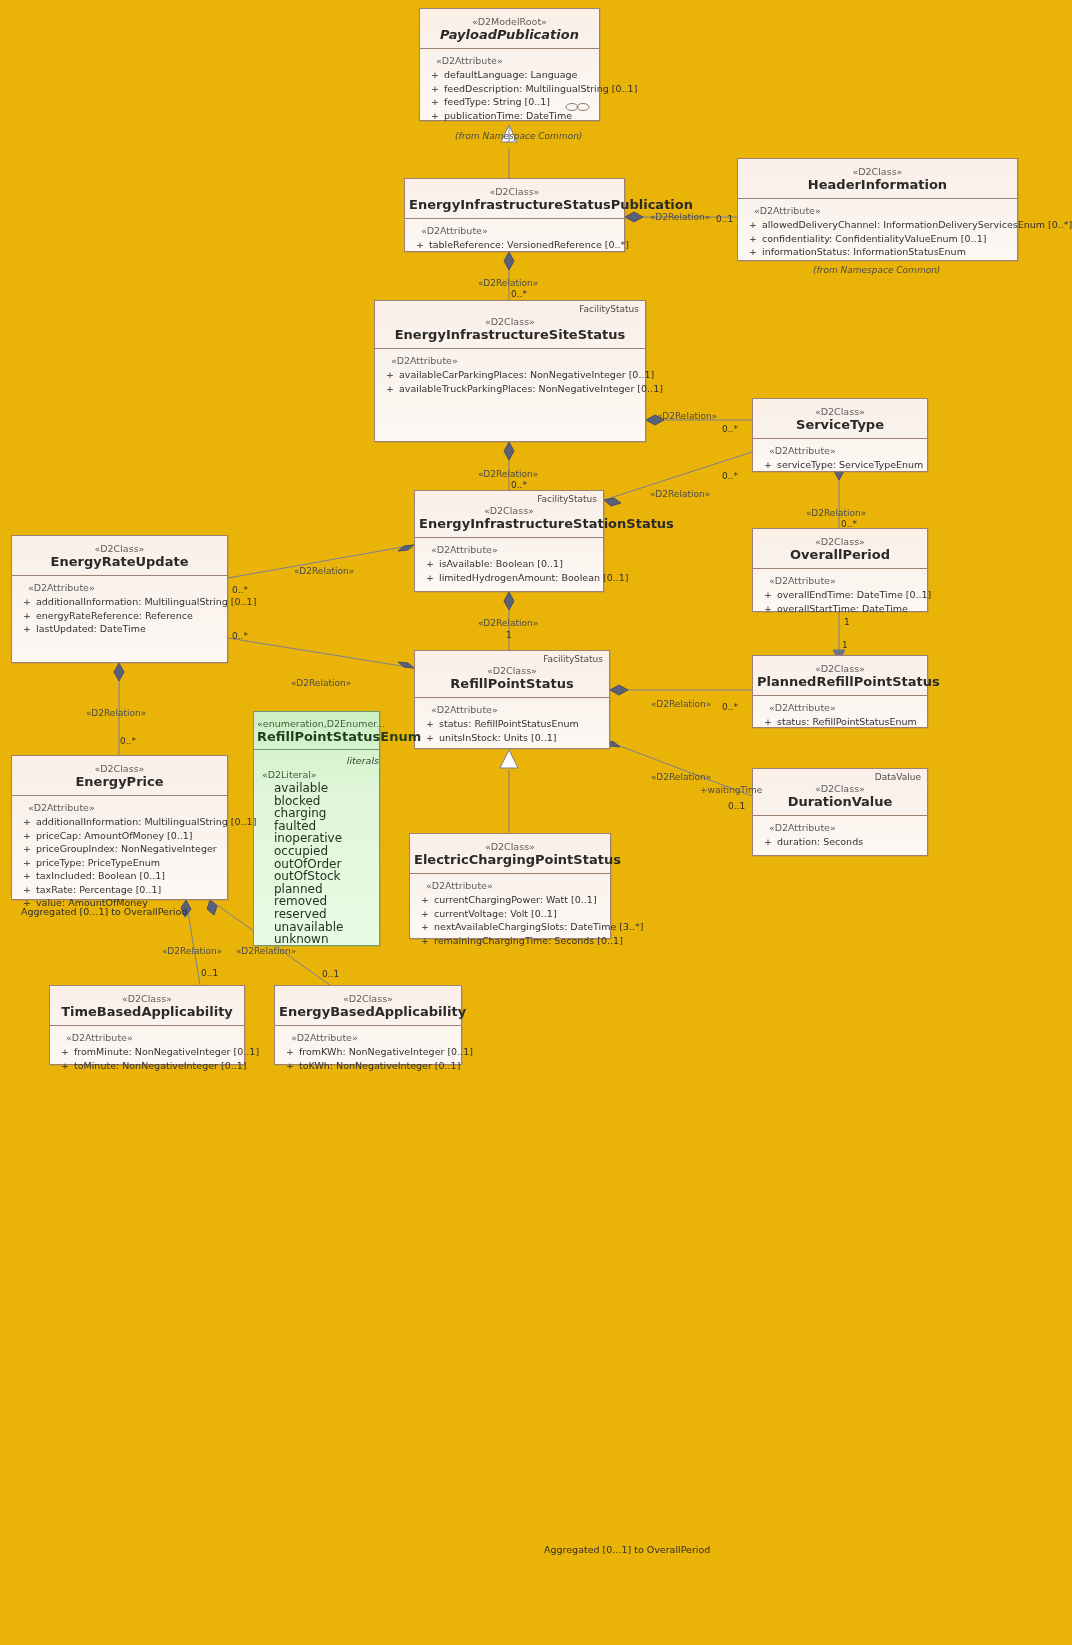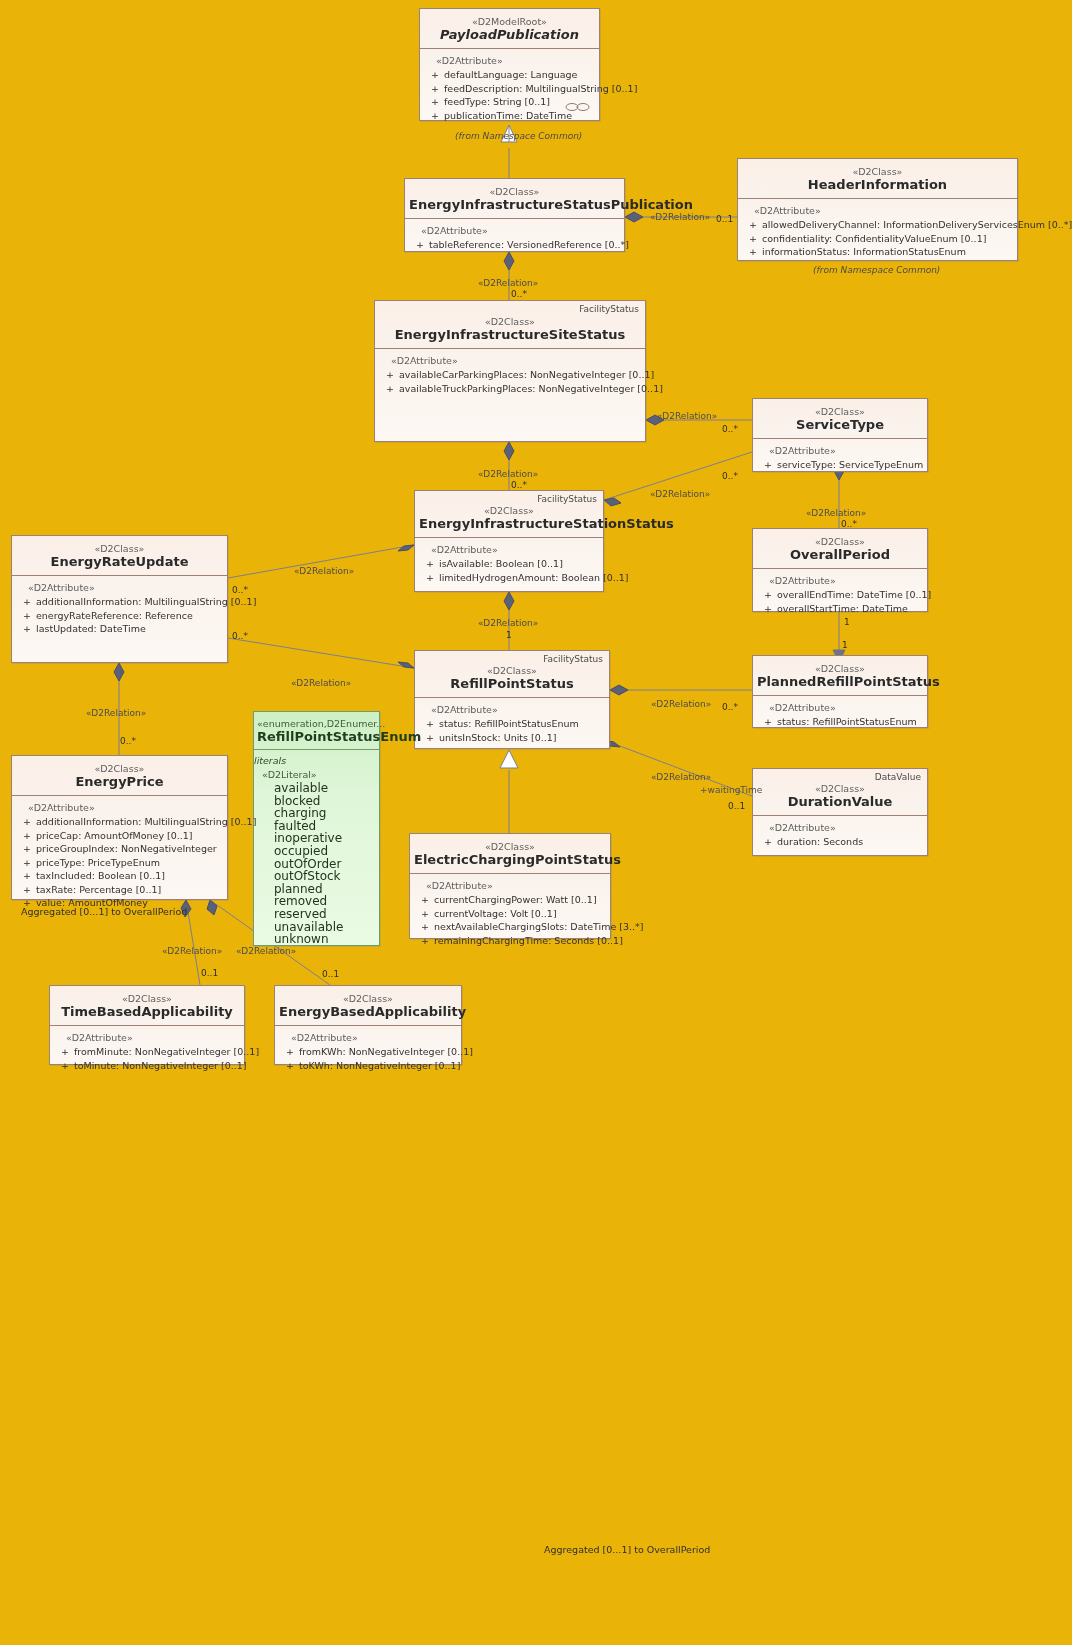--- a/index.html
+++ b/index.html
@@ -84,21 +84,21 @@
     box-shadow:1px 1px 0 rgba(110,140,110,.25);
   }
   .enum .hdr{
     text-align:center;
     padding:5px 3px 5px 3px;
     border-bottom:1px solid #6f9c6f;
   }
   .enum .stereo{color:#3e5c3e;}
   .enum .cname{color:#1f3d1f;}
   .enum .litlabel{
-    text-align:left;
+    text-align:right;
     font-style:italic;
     font-size:9.5px;
     color:#2f4a2f;
     line-height:15px;
     padding-top:3px;
   }
   .enum .secthead{color:#3e5c3e;padding-left:8px;}
   .enum .lit{
     font-size:12px;
     line-height:12.6px;

